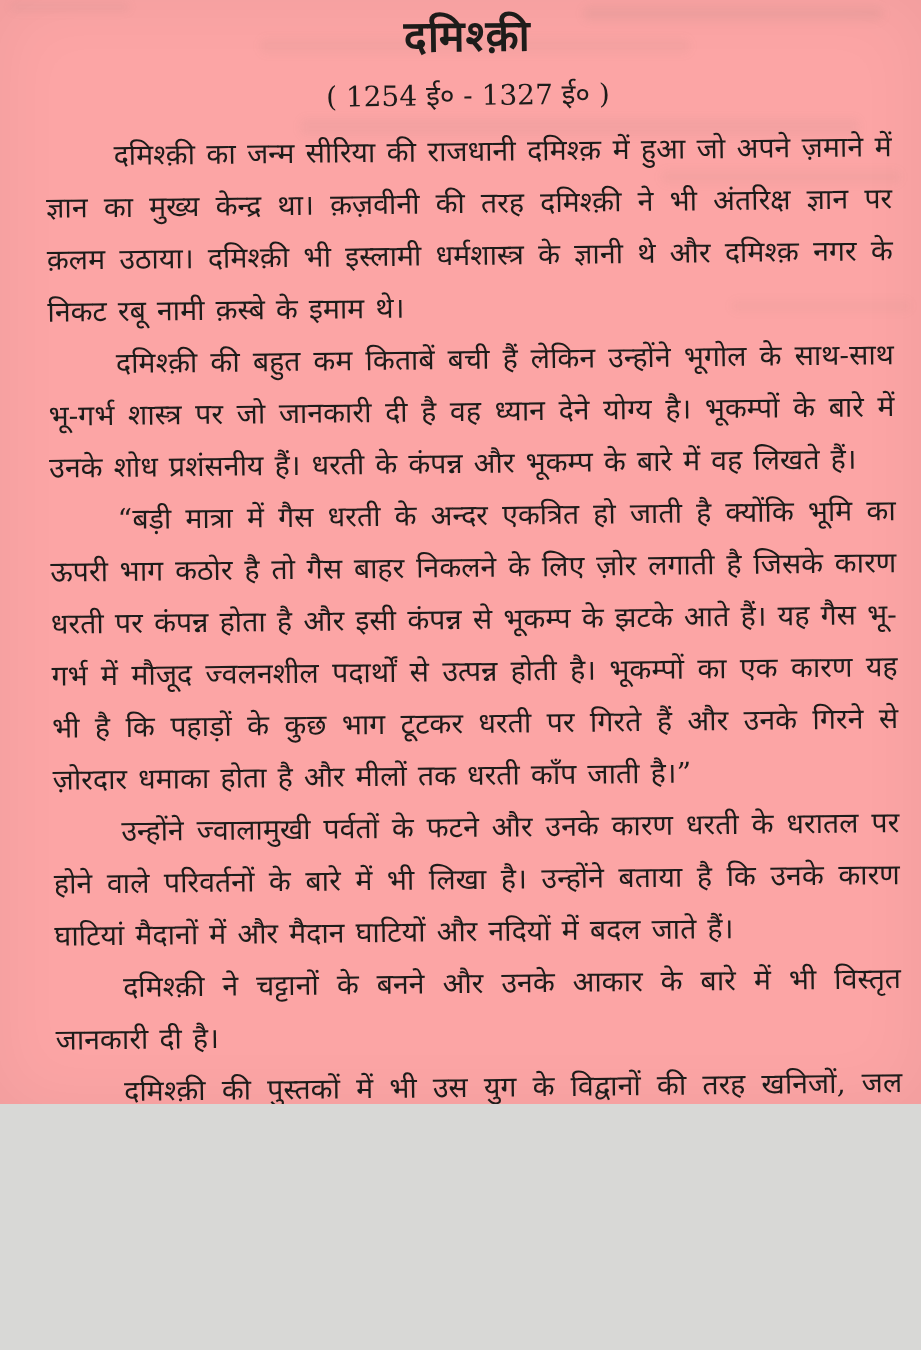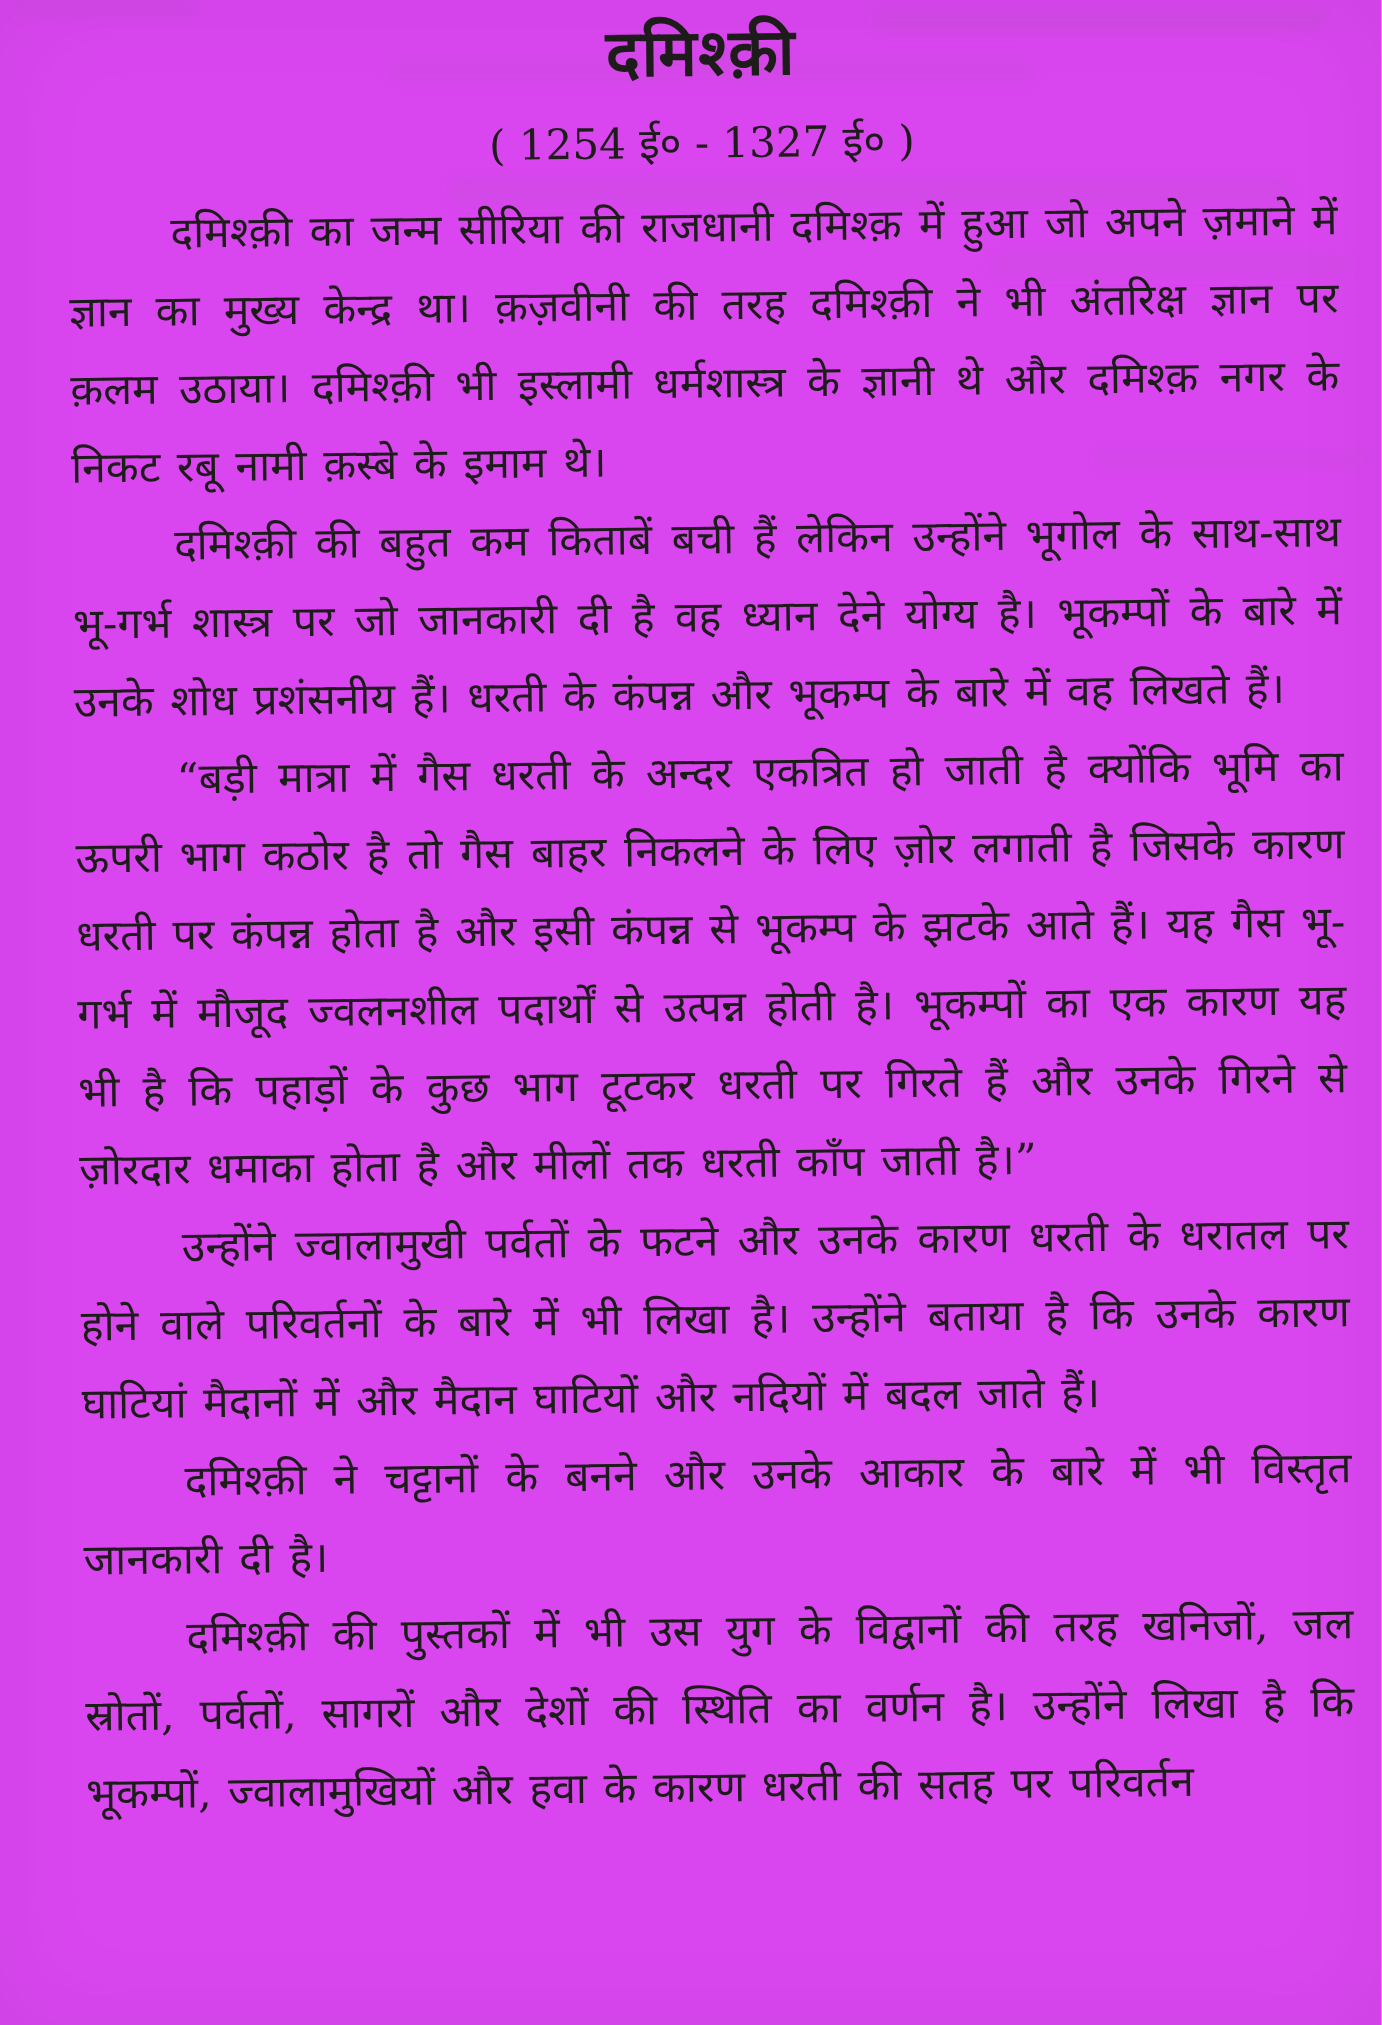--- a/index.html
+++ b/index.html
@@ -3,23 +3,23 @@
 <meta charset="utf-8">
 <style>
   html, body {
     margin: 0;
     padding: 0;
     background: #d8d8d6;
   }
   .page {
     position: relative;
     width: 921px;
-    height: 1350px;
+    height: 1104px;
     margin: 0 auto;
-    background: #d946ef;
+    background: #fca5a5;
     overflow: hidden;
     box-shadow: inset 0 0 70px rgba(0,0,0,0.05);
     font-family: "DejaVu Serif", "DejaVu Sans", serif;
     color: #1d1c1a;
   }
   
   .artifact {
     position: absolute;
     background: rgba(110,108,104,0.07);
     filter: blur(4px);

